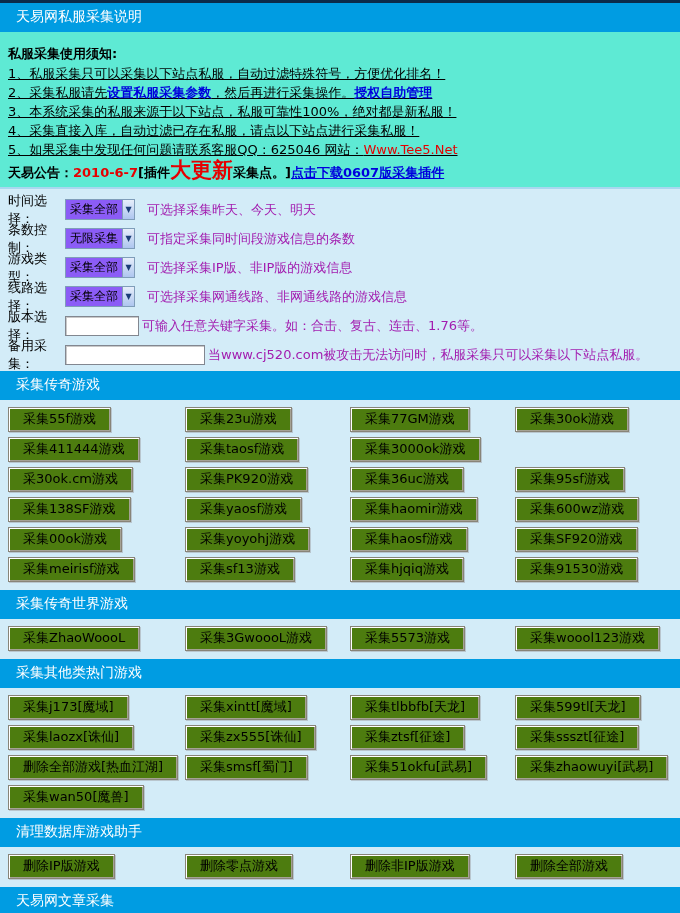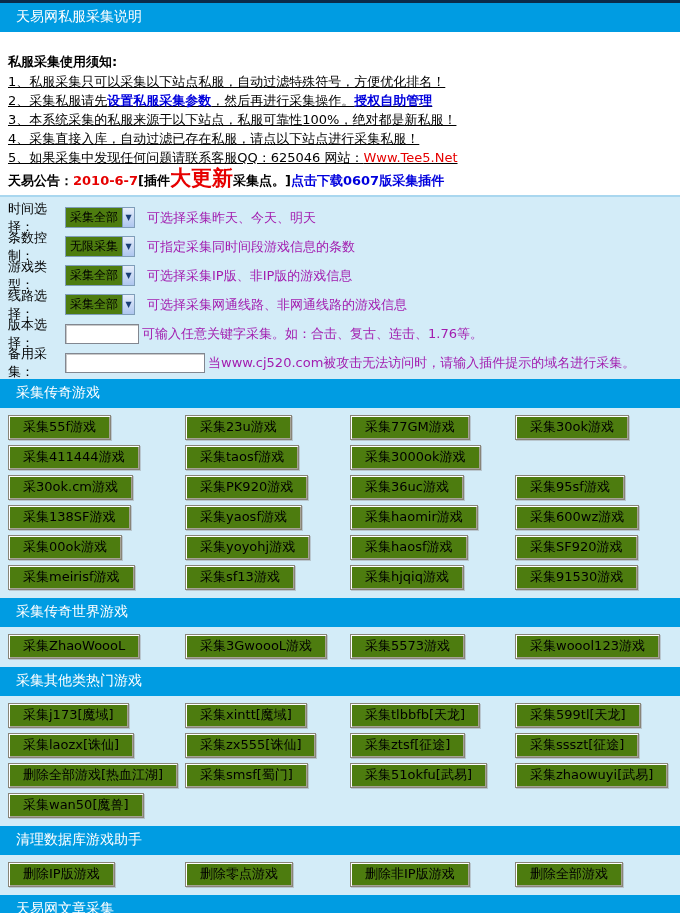--- a/index.html
+++ b/index.html
@@ -13,42 +13,42 @@
   .top-strip{height:3px;background:#0b2b4a;}
   .page-header,.section-header{
     background:#009ce2;
     color:#fff;
     font-weight:normal;
     font-size:14px;
     text-align:left;
     padding:5px 16px 6px;
   }
   .notice-box{
-    background:#ffffff;
-    padding:20px 8px 3px 8px;
+    background:#5eead4;
+    padding:12px 8px 3px 8px;
     border-bottom:2px solid #a9d7ef;
   }
   .notice-heading{font-weight:bold;line-height:20px;}
   .notice-item{line-height:19px;text-decoration:underline;}
   .red{color:#e60000;}
   .blue-bold{color:#0000dd;font-weight:bold;text-decoration:none;cursor:pointer;}
   .announcement{line-height:22px;font-weight:bold;}
   .ann-date{color:#e60000;}
   .ann-big{color:#e60000;font-size:21px;}
-  .ann-link{color:#0000dd;cursor:pointer;}
+  .ann-link{color:#0000dd;text-decoration:underline;cursor:pointer;}
 
   .form-area{padding:6px 0 2px 0;}
   .form-row{display:flex;align-items:center;height:29px;padding-left:8px;}
   .form-label{width:57px;flex:none;}
   .hint{color:#a21caf;margin-left:12px;white-space:nowrap;}
   .hint.tight{margin-left:3px;}
 
   .select{
     display:inline-flex;align-items:center;
-    background:#4d7c0f;border:1px solid #7f9db9;
+    background:#8b5cf6;border:1px solid #7f9db9;
     height:19px;cursor:pointer;flex:none;
   }
   .select .select-text{padding:0 4px;white-space:nowrap;font-size:12px;}
   .select .select-arrow{
     width:16px;align-self:stretch;display:flex;align-items:center;justify-content:center;
     background:linear-gradient(#e6eefb,#aec6ef);
     border-left:1px solid #7f9db9;
     font-size:8px;color:#1b3e77;
   }
   .select.w66{width:68px;justify-content:space-between;}
@@ -141,21 +141,21 @@
     <span class="hint">可选择采集网通线路、非网通线路的游戏信息</span>
   </div>
   <div class="form-row">
     <span class="form-label">版本选择：</span>
     <input class="text-input w72" value="" style="">
     <span class="hint tight">可输入任意关键字采集。如：合击、复古、连击、1.76等。</span>
   </div>
   <div class="form-row">
     <span class="form-label">备用采集：</span>
     <input class="text-input w138" value="" style="">
-    <span class="hint tight">当www.cj520.com被攻击无法访问时，请输入插件提示的域名进行采集。</span>
+    <span class="hint tight">当www.cj520.com被攻击无法访问时，私服采集只可以采集以下站点私服。</span>
   </div>
 </div>
 
 <div class="section-header">采集传奇游戏</div>
 <div class="btn-grid">
   <div class="btn-row">
     <button class="win-btn">采集55f游戏</button>
     <button class="win-btn">采集23u游戏</button>
     <button class="win-btn">采集77GM游戏</button>
     <button class="win-btn">采集30ok游戏</button>

